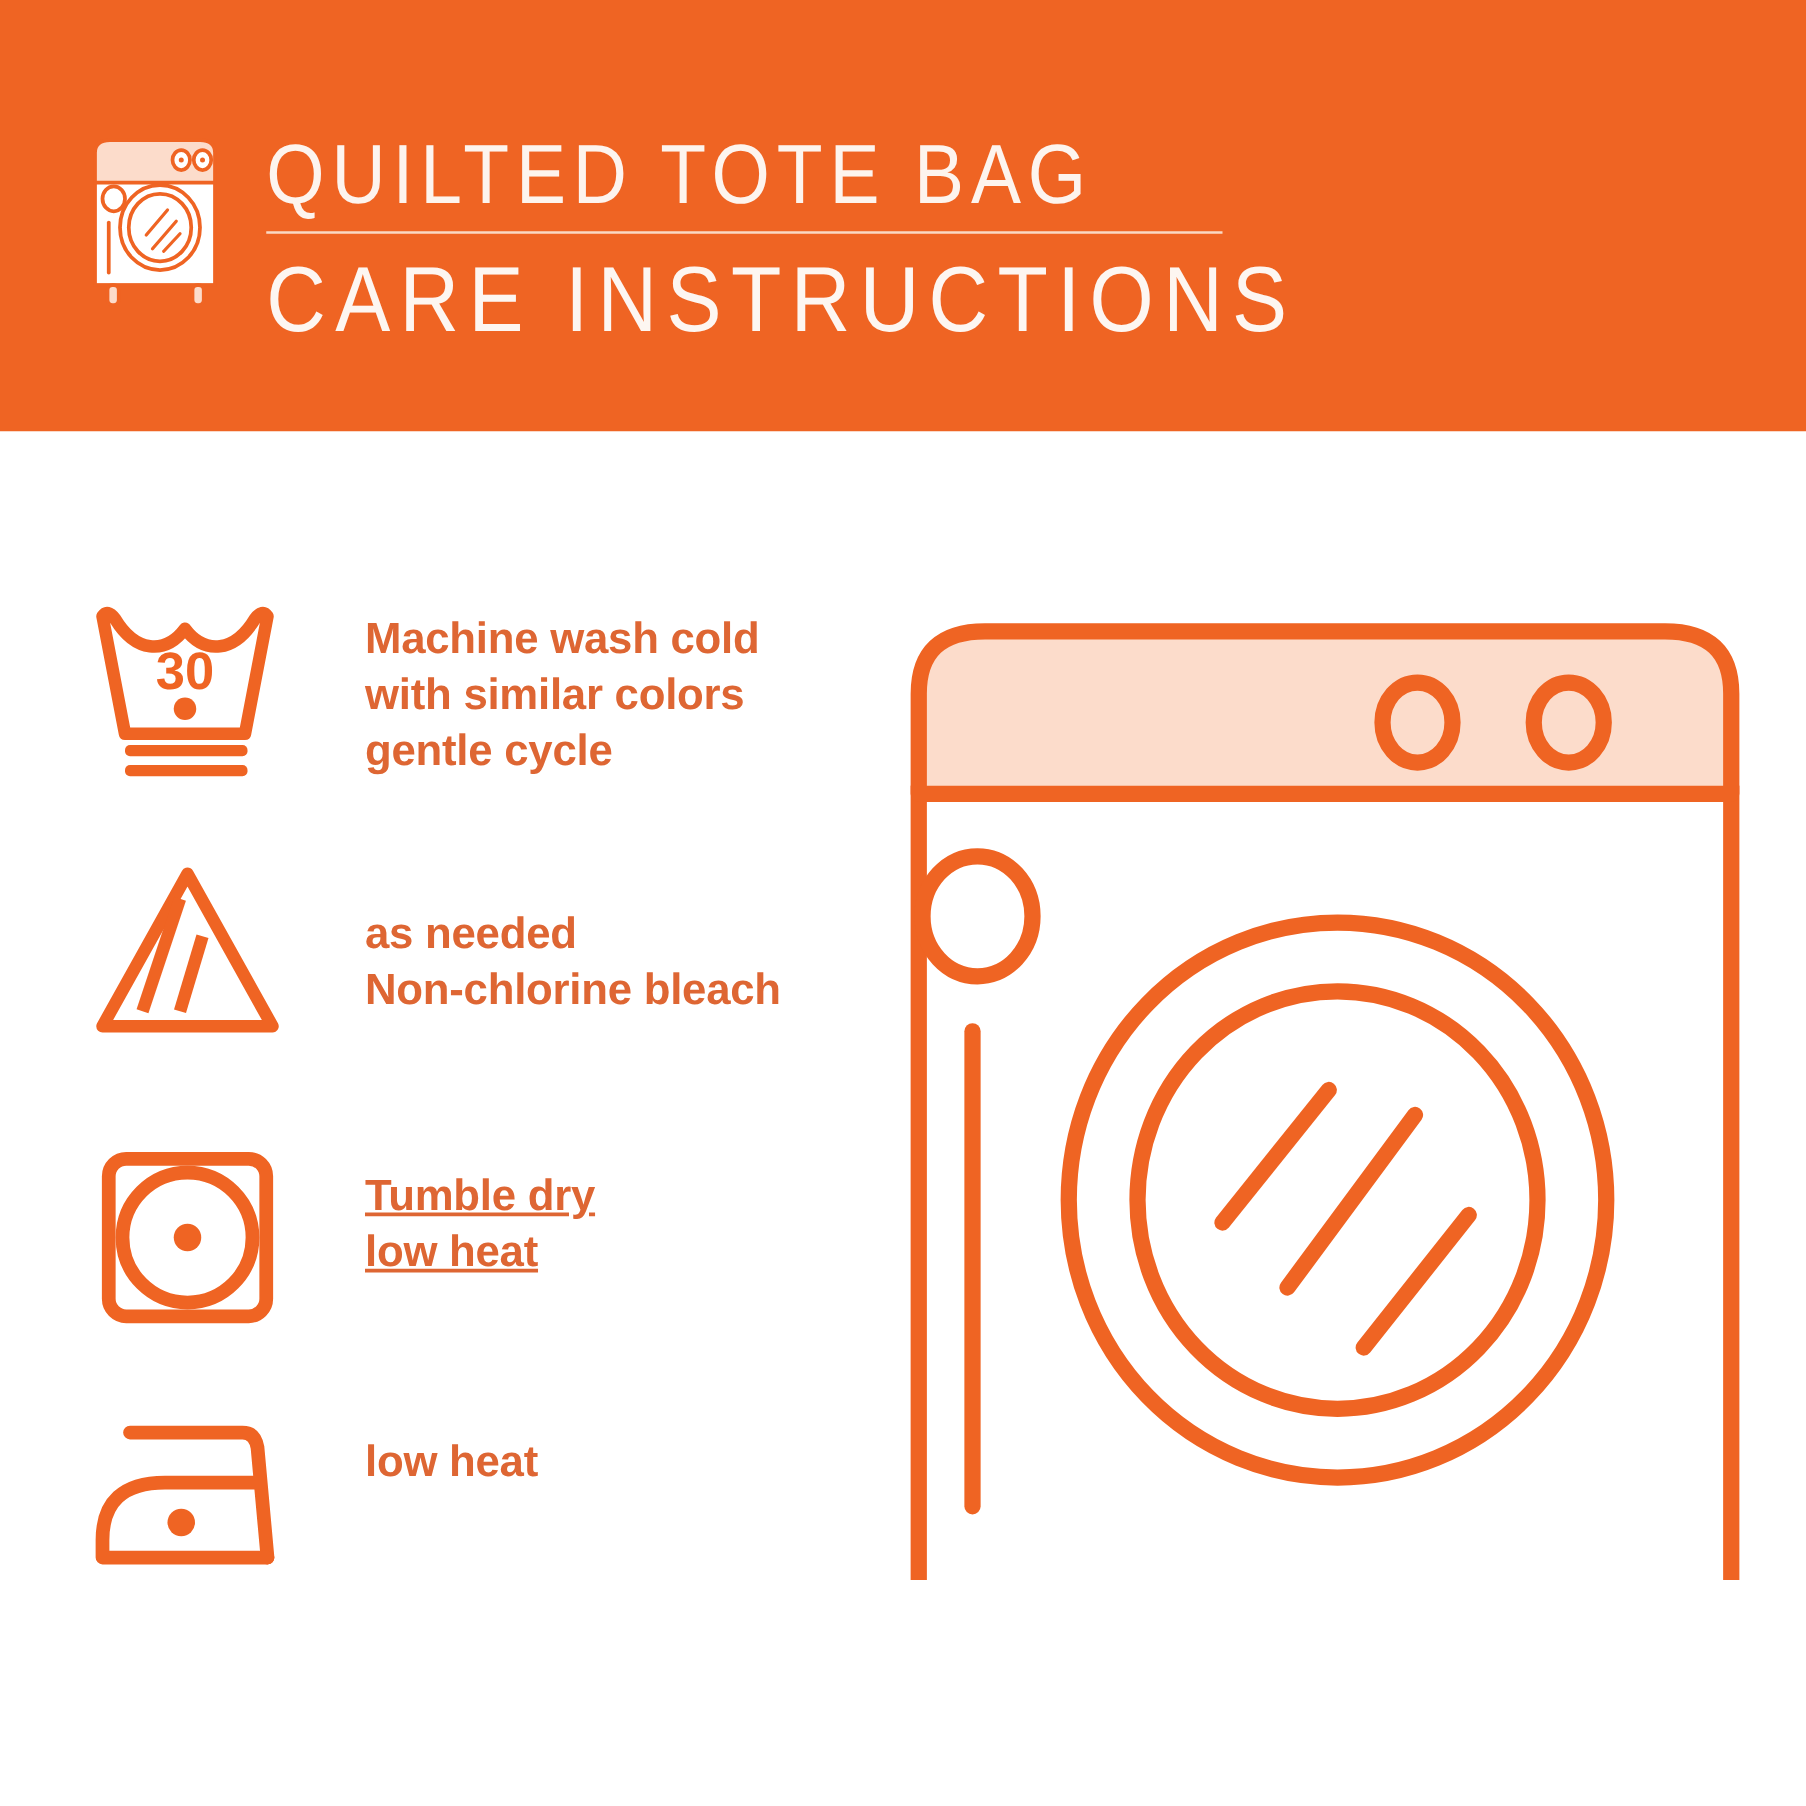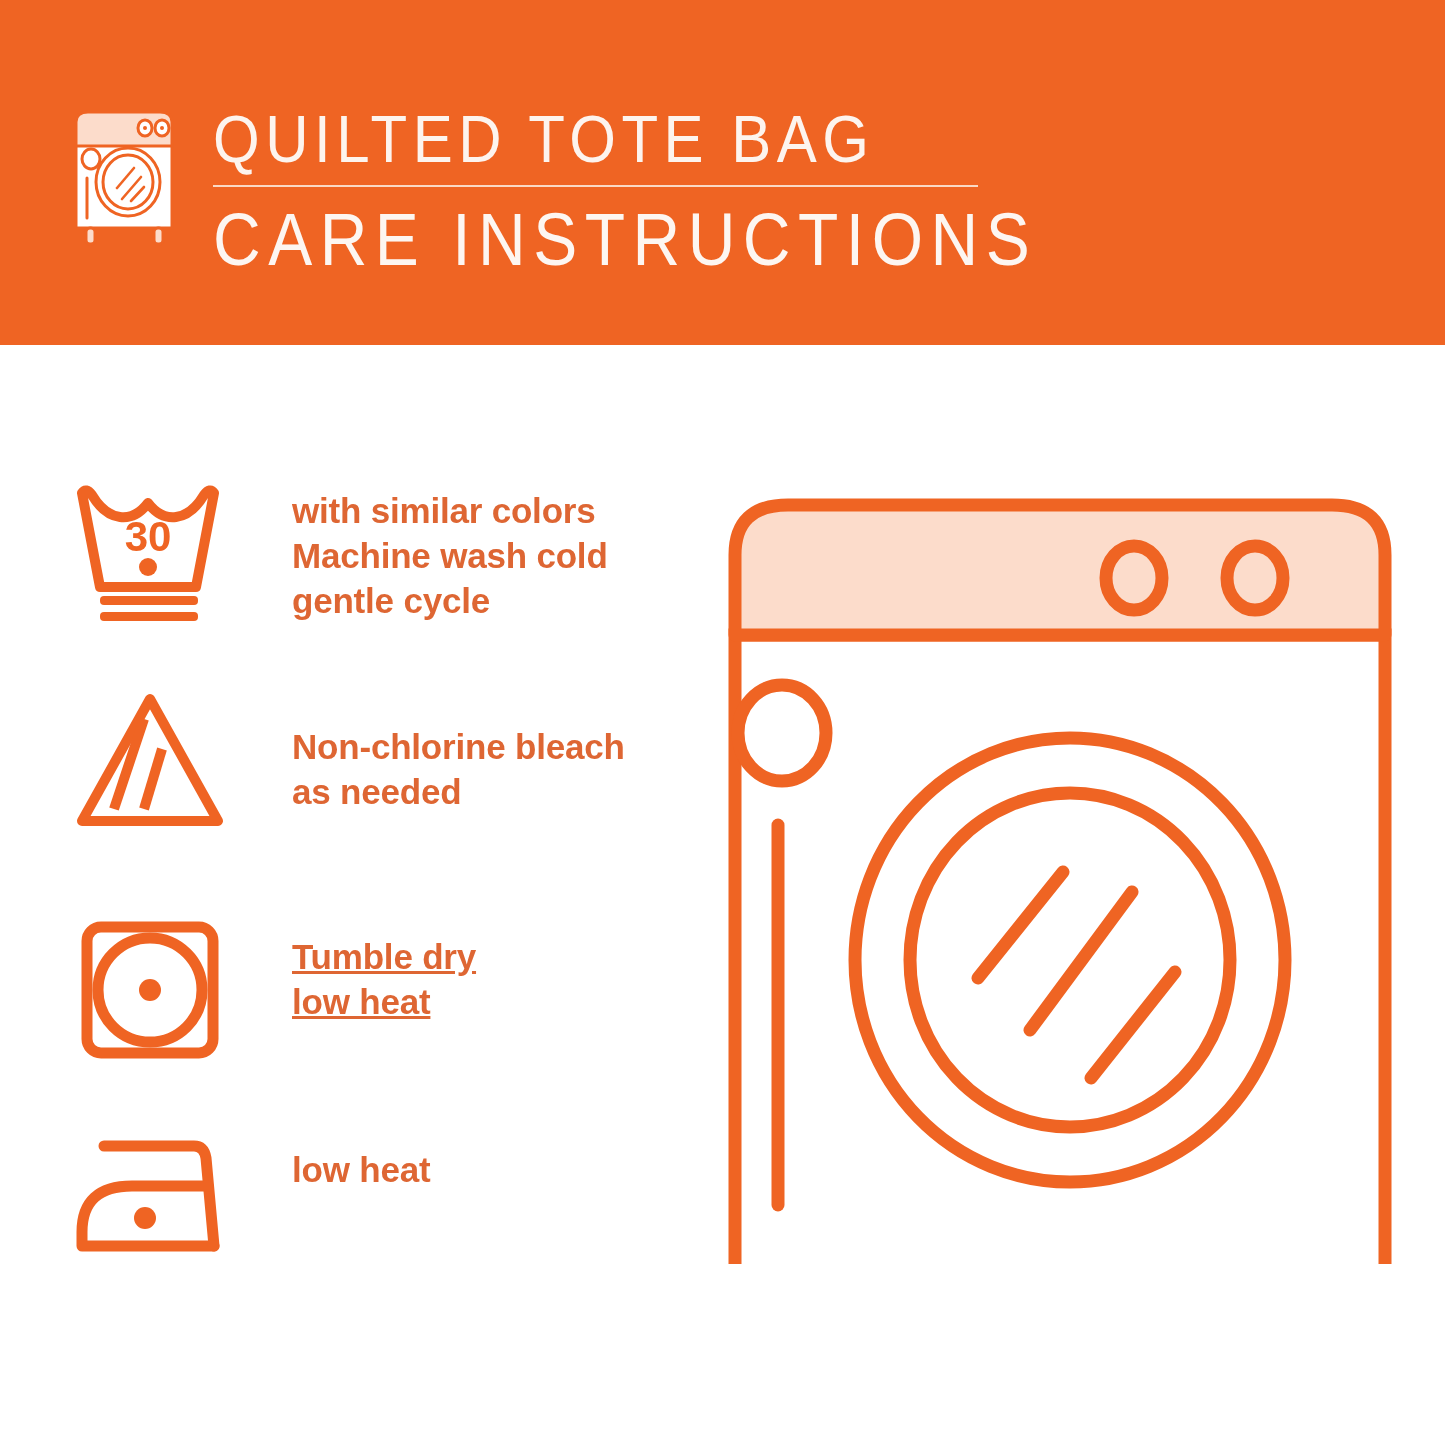--- a/index.html
+++ b/index.html
@@ -175,39 +175,39 @@
 
           <text x="78" y="76" font-family="Liberation Sans, sans-serif" font-size="42" font-weight="700" fill="#EF6423" text-anchor="middle">30</text>
 
           <circle cx="78" cy="92" r="9" fill="#EF6423"></circle>
 
           <rect x="30" y="121" width="98" height="9" rx="4" fill="#EF6423"></rect>
           <rect x="30" y="137" width="98" height="9" rx="4" fill="#EF6423"></rect>
         </svg>
       </div>
       <div class="care-text">
+        <span>Machine wash cold</span>
         <span>with similar colors</span>
-        <span>Machine wash cold</span>
         <span>gentle cycle</span>
       </div>
     </div>
 
     <div class="care-row" id="row-bleach">
       <div class="care-symbol">
         <svg viewBox="0 0 160 160" width="160" height="160">
 
           <path d="M80 12 L148 134 L12 134 Z" fill="none" stroke="#EF6423" stroke-width="10" stroke-linejoin="round"></path>
 
           <line x1="74" y1="32" x2="44" y2="122" stroke="#EF6423" stroke-width="10" stroke-linecap="butt"></line>
           <line x1="92" y1="62" x2="74" y2="122" stroke="#EF6423" stroke-width="10" stroke-linecap="butt"></line>
         </svg>
       </div>
       <div class="care-text">
+        <span>as needed</span>
         <span>Non-chlorine bleach</span>
-        <span>as needed</span>
       </div>
     </div>
 
     <div class="care-row" id="row-dry">
       <div class="care-symbol">
         <svg viewBox="0 0 160 160" width="160" height="160">
           <rect x="17" y="17" width="126" height="126" rx="14" fill="none" stroke="#EF6423" stroke-width="11"></rect>
           <circle cx="80" cy="80" r="52" fill="none" stroke="#EF6423" stroke-width="11"></circle>
           <circle cx="80" cy="80" r="11" fill="#EF6423"></circle>
         </svg>

